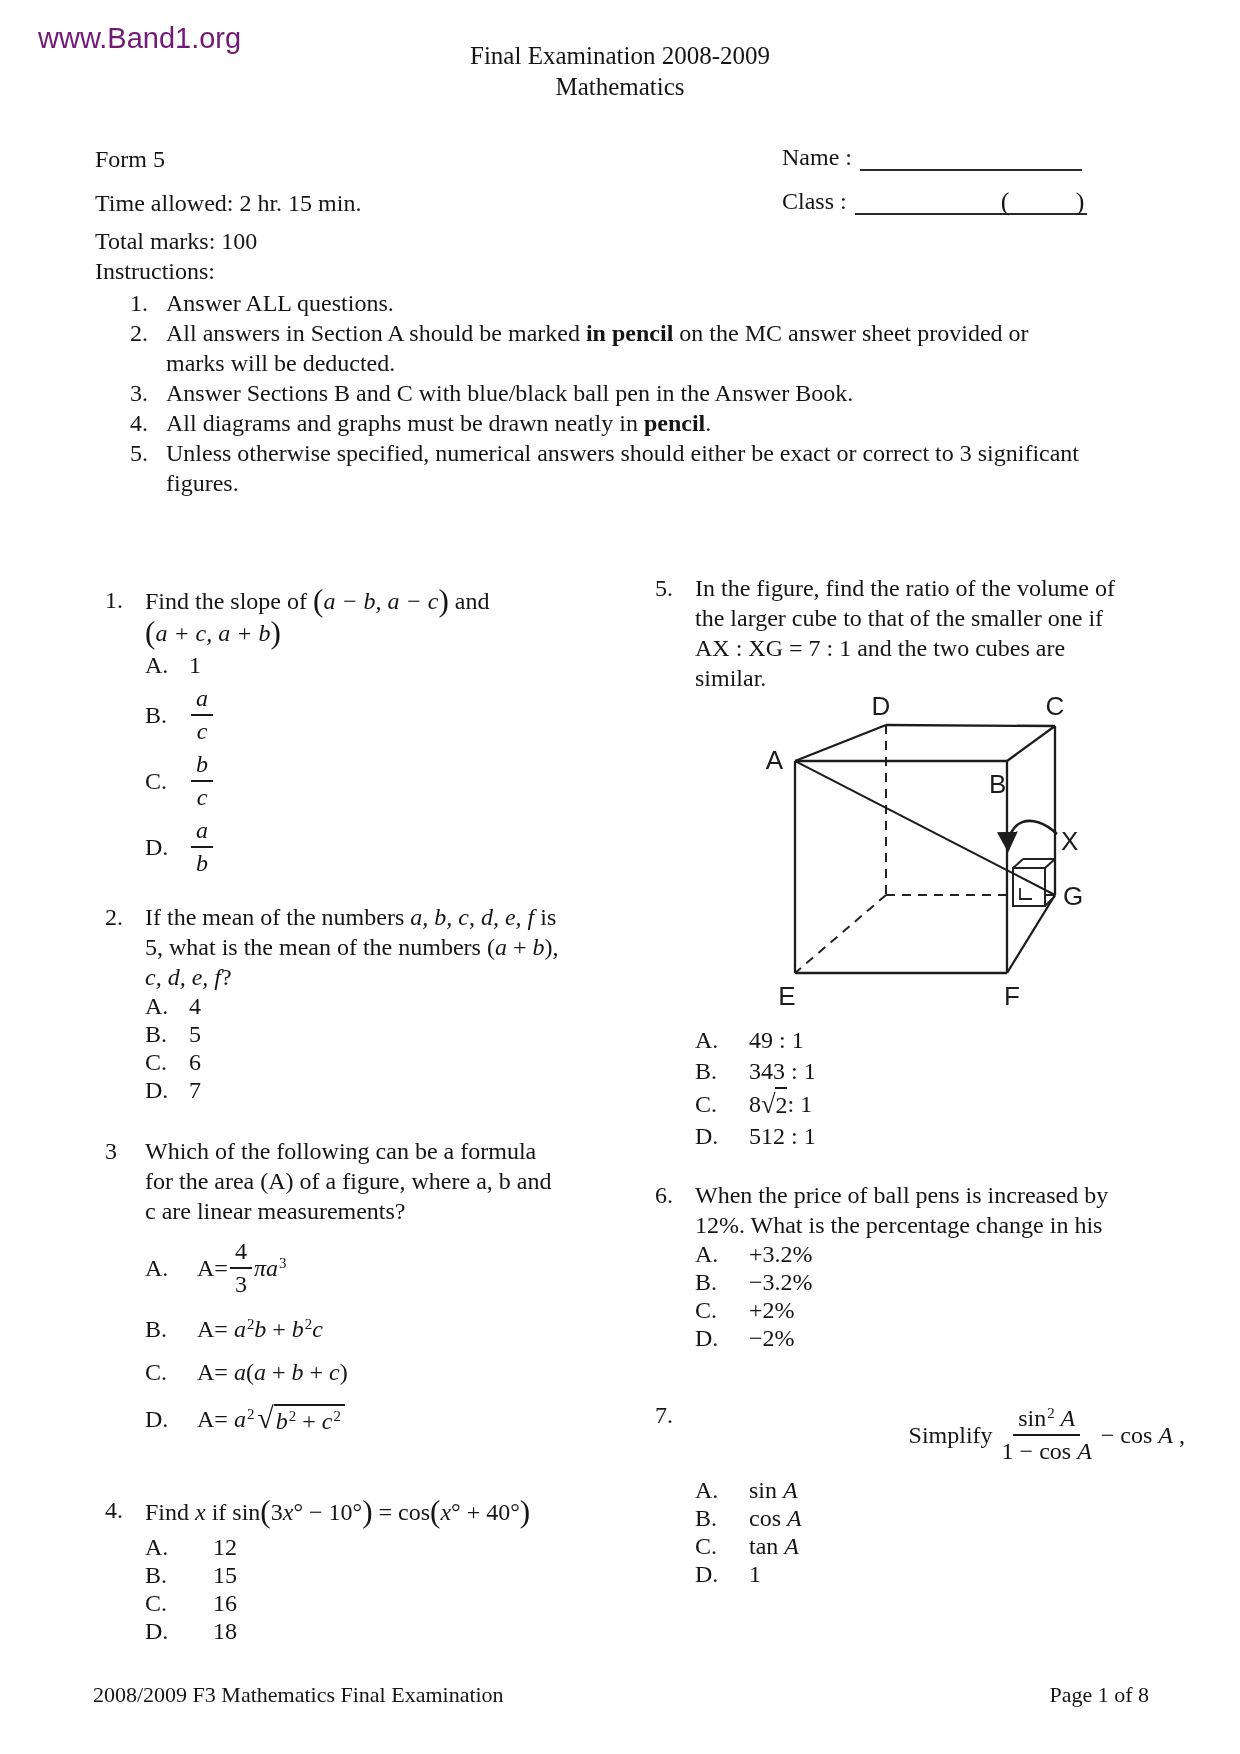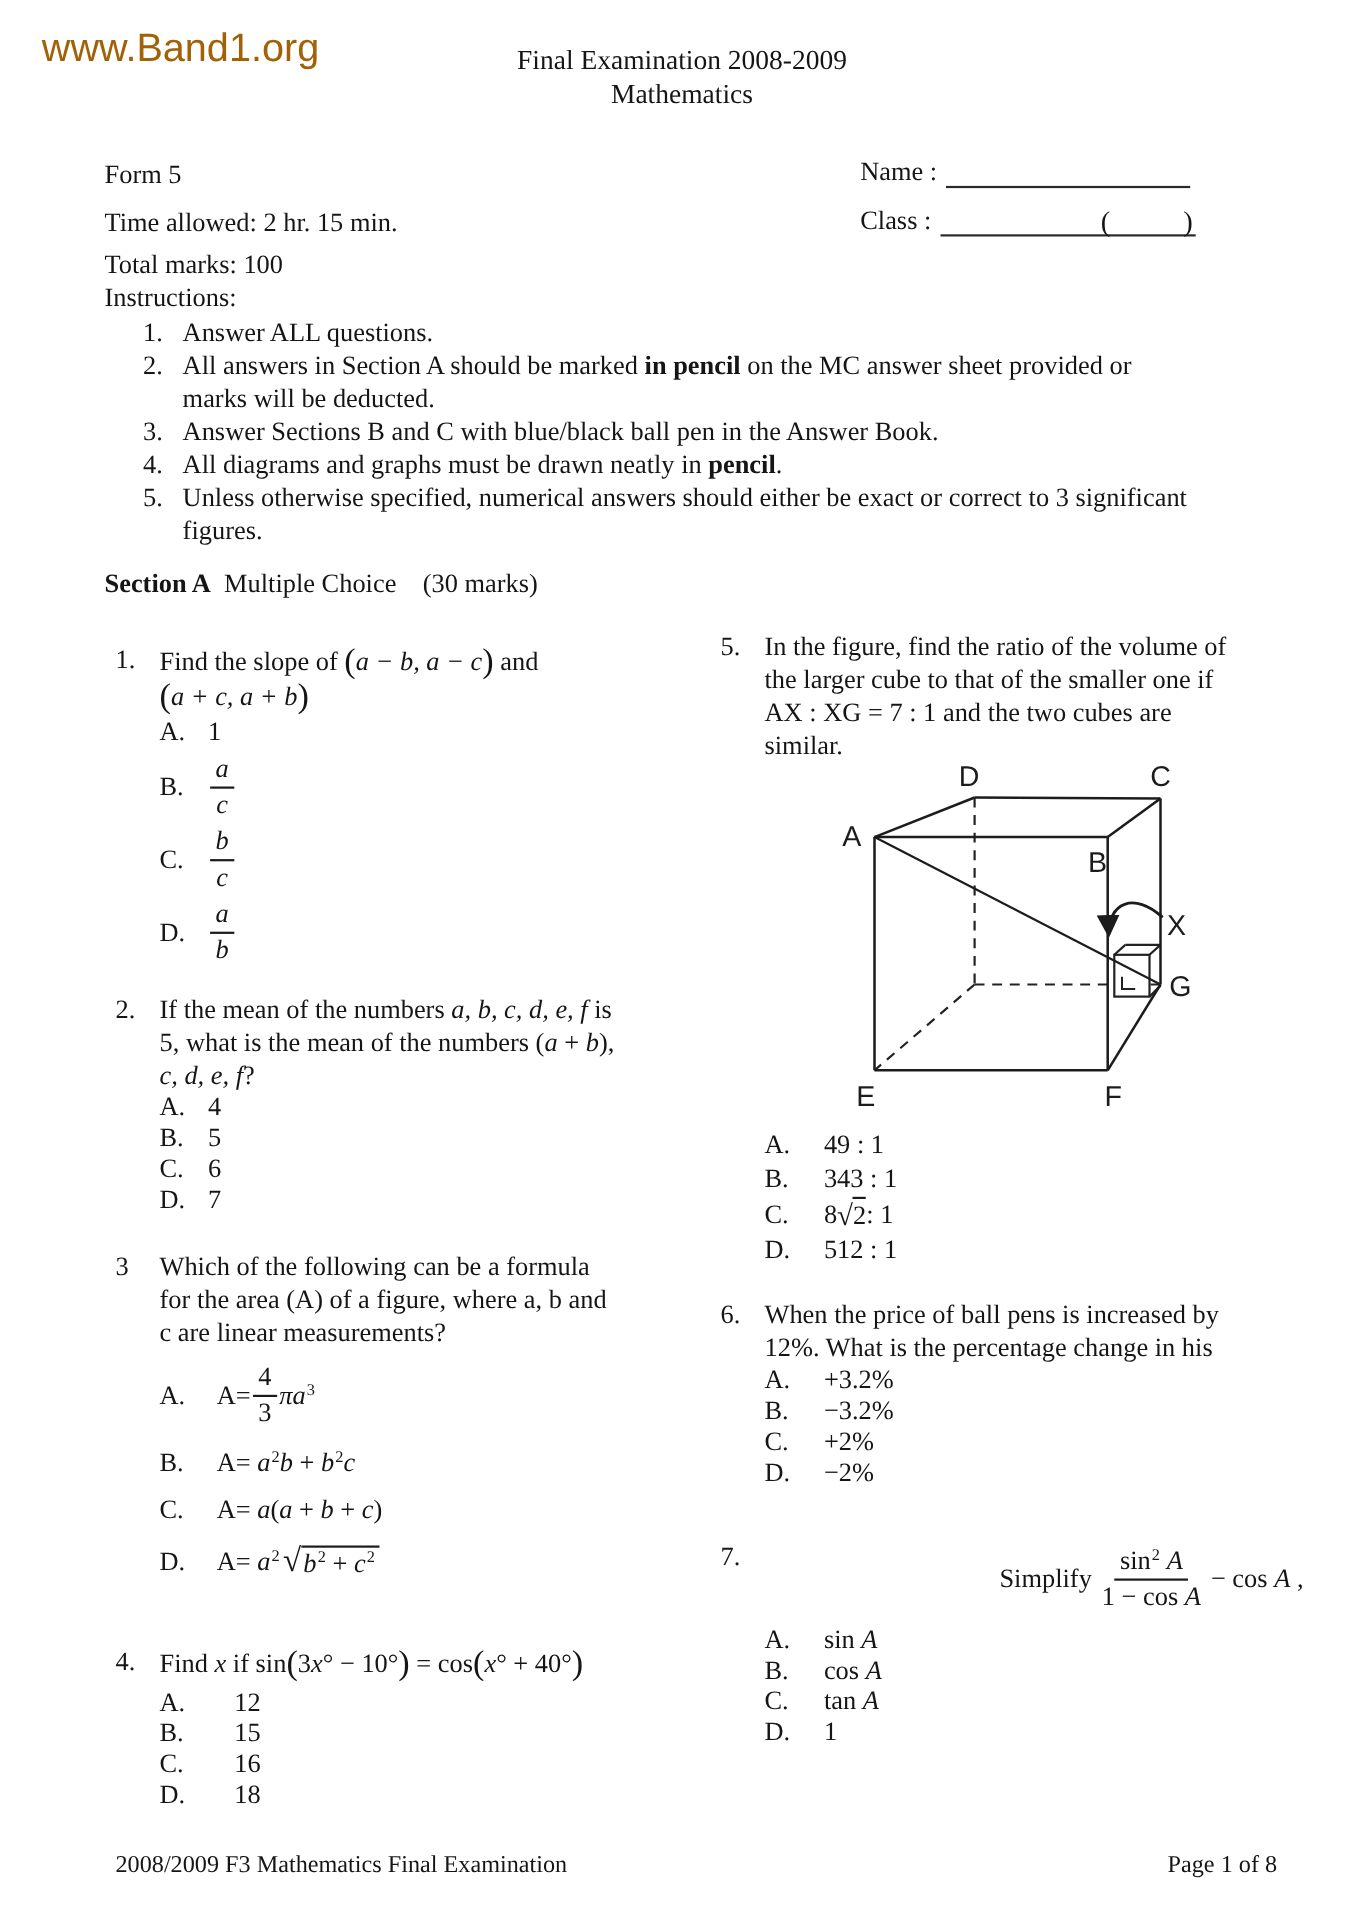--- a/index.html
+++ b/index.html
@@ -1,21 +1,21 @@
 <!DOCTYPE html>
 <html><head>
 <meta charset="utf-8">
 <style>
   html,body{margin:0;padding:0;background:#888;}
   .page{position:relative;width:1240px;height:1754px;background:#fff;
         font-family:"Liberation Serif",serif;font-size:24px;color:#151515;overflow:hidden;}
   .abs{position:absolute;}
   .row{display:flex;align-items:flex-end;justify-content:space-between;}
   .site{position:absolute;left:38px;top:22px;font-family:"Liberation Sans",sans-serif;
-        font-size:36px;color:#a16207;}
+        font-size:29px;color:#701a75;}
   .titleblock{position:absolute;left:0;top:40px;width:1240px;text-align:center;}
   .t1{font-weight:normal;font-size:25px;line-height:31px;}
   .uline{display:inline-block;border-bottom:2px solid #2a2a2a;height:26px;margin-left:8px;position:relative;}
   .cp{position:absolute;bottom:-4px;font-size:26px;}
   .iitem{display:flex;line-height:30px;}
   .inum{width:36px;flex:none;}
   .itext{flex:1;}
   .secA{font-size:24px;}
   .bd{font-weight:bold;}
   .it{font-style:italic;}
@@ -96,23 +96,20 @@
     <div class="iitem">
       <span class="inum">4.</span>
       <span class="itext"><span>All diagrams and graphs must be drawn neatly in </span><span class="bd">pencil</span><span>.</span></span>
     </div>
     <div class="iitem">
       <span class="inum">5.</span>
       <span class="itext"><span>Unless otherwise specified, numerical answers should either be exact or correct to 3 significant figures.</span></span>
     </div>
   </div>
 
-  <div class="abs secA" style="left:95px;top:518px">
-    <span class="bd">Section A</span><span style="margin-left:12px">Multiple Choice</span><span style="margin-left:24px">(30 marks)</span>
-  </div>
 
   <div class="abs col" style="left:105px;top:585px;width:515px">
 
     <div class="q">
       <div class="qnum">1.</div>
       <div class="qbody">
         <div class="line"><span>Find the slope of </span><span class="lg">(</span><span class="it">a − b, a − c</span><span class="lg">)</span><span> and</span></div>
         <div class="line" style="line-height:34px"><span class="lg">(</span><span class="it">a + c, a + b</span><span class="lg">)</span></div>
         <div class="opt lh30">
           <span class="lab">A.</span>
@@ -361,18 +358,18 @@
           </div>
         <div class="opt">
             <span class="lab w54">D.</span>
             <span><span>1</span></span>
           </div>
       </div>
     </div>
 
   </div>
 
-  <div class="abs footer" style="left:105px;top:1682px;width:1056px">
+  <div class="abs footer" style="left:93px;top:1682px;width:1056px">
     <span>2008/2009 F3 Mathematics Final Examination</span>
     <span>Page 1 of 8</span>
   </div>
 
 </div>
 
 </body></html>

